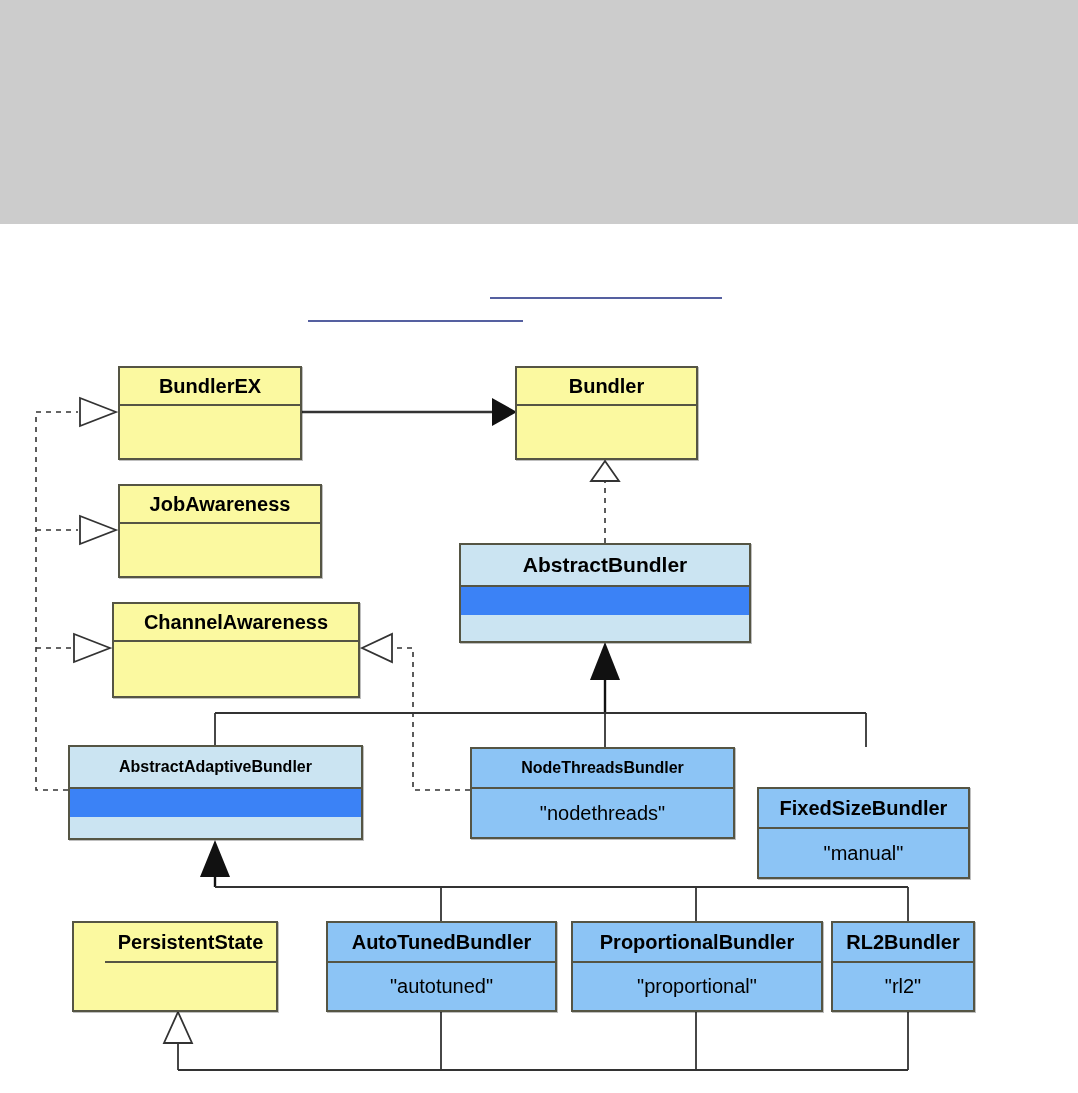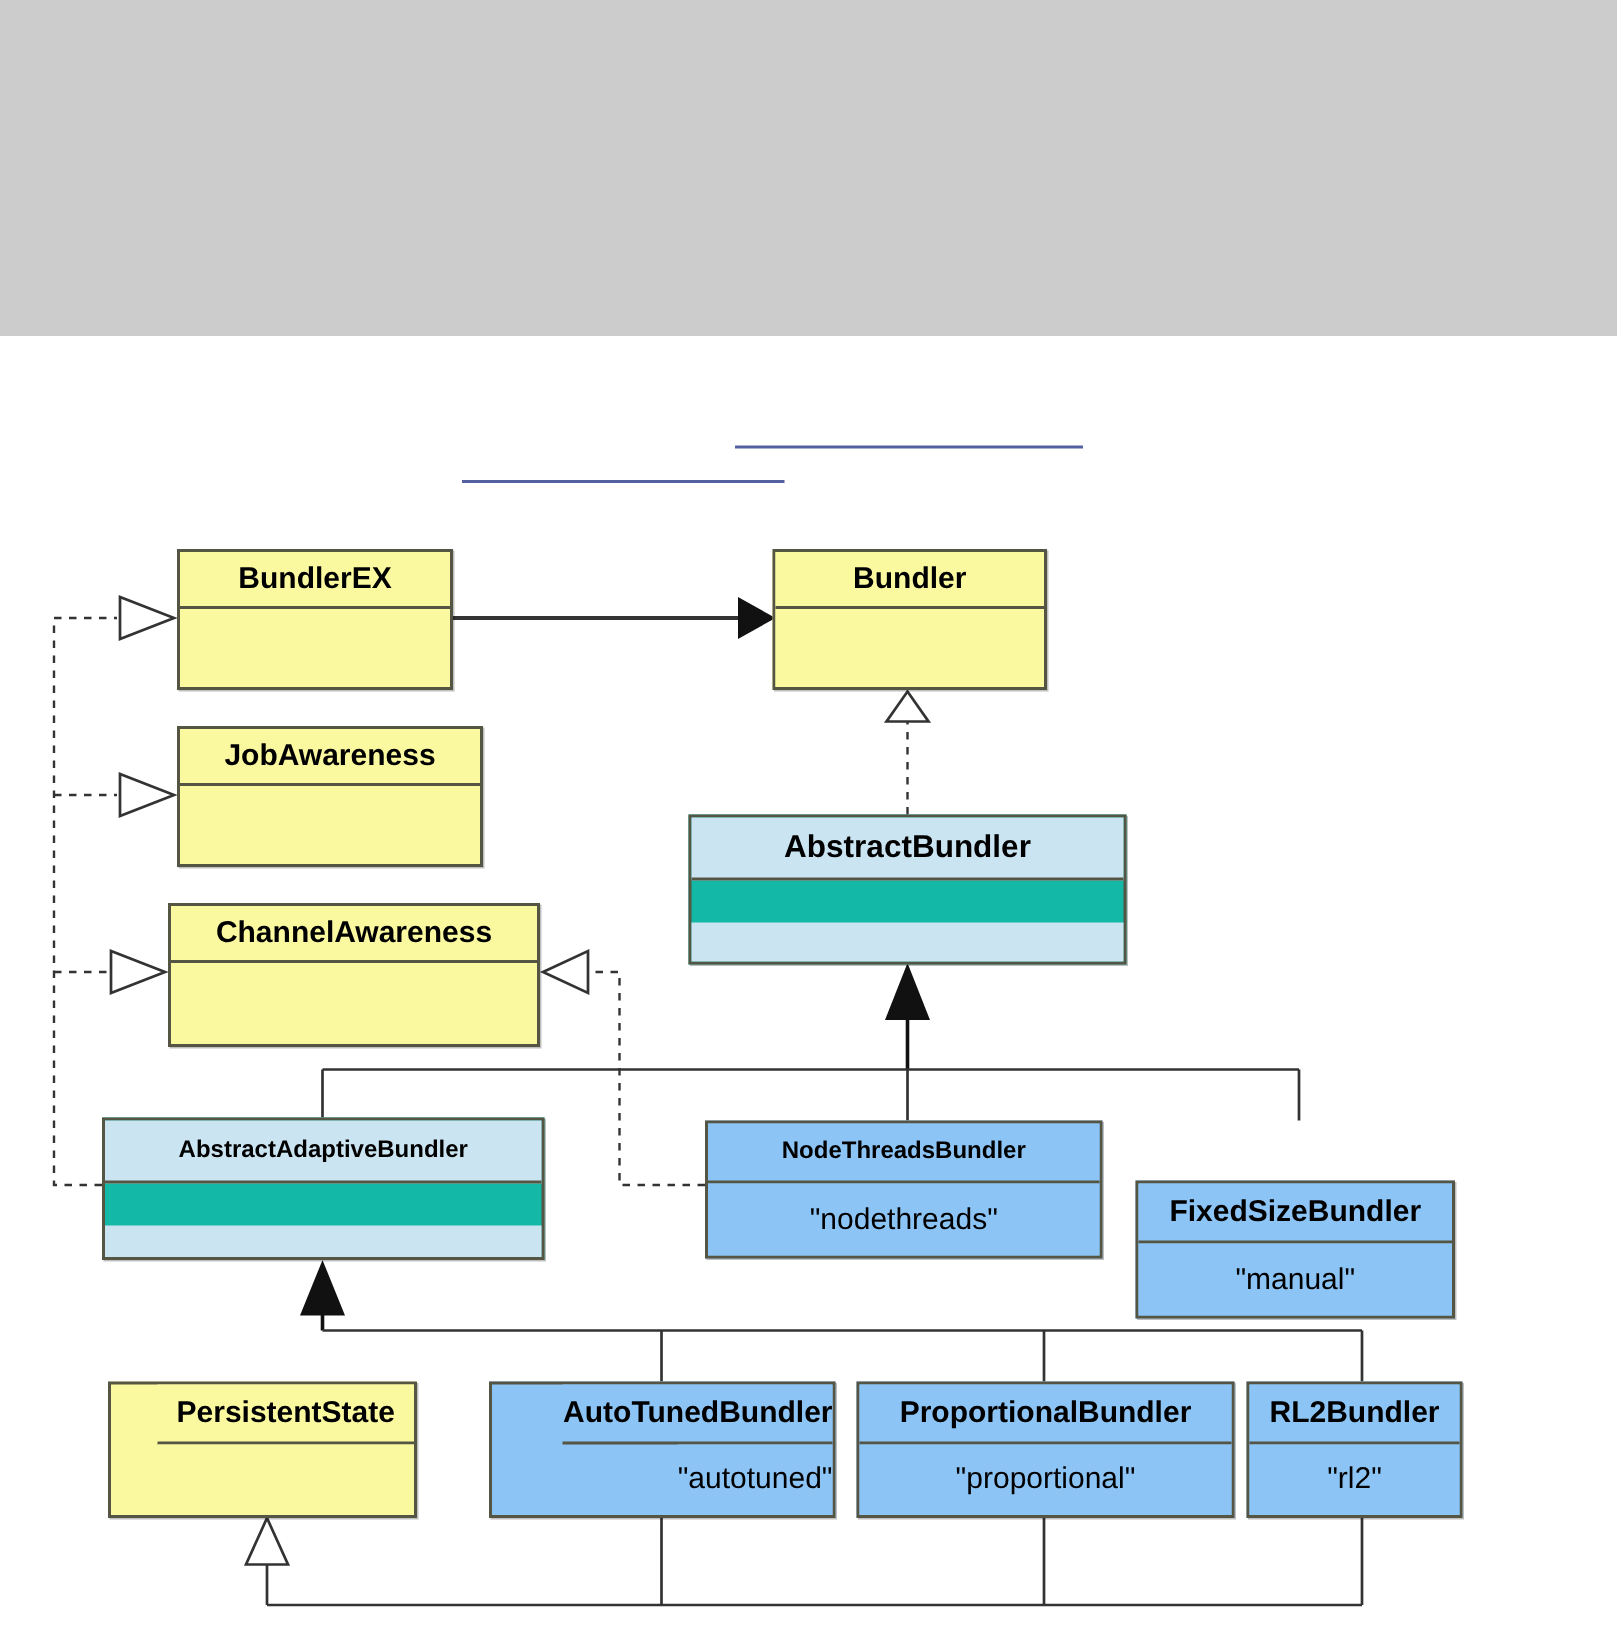--- a/index.html
+++ b/index.html
@@ -52,21 +52,21 @@
     display:flex; align-items:center; justify-content:center;
     text-align:center;
     white-space:nowrap;
   }
 
   
   .c-yellow { background:#fbf9a0; }
   .c-yellow .title { background:#fbf9a0; }
   .c-yellow .body  { background:#fbf9a0; }
 
-  .c-ltblue { background:#14b8a6;gap:28px; }
+  .c-ltblue { background:#3b82f6;gap:28px; }
   .c-ltblue .title { background:#cbe4f2; }
   .c-ltblue .body  { background:#cbe4f2; }
 
   .c-blue { background:#8cc4f5; }
   .c-blue .title { background:#8cc4f5; }
   .c-blue .body  { background:#8cc4f5; }
 </style>
 </head>
 <body>
 
@@ -175,21 +175,21 @@
   <div class="umlbox c-blue" style="left:757px; top:747px; width:213px; height:92px;margin-top:40px;">
     <div class="title" style="height:40px; font-size:20px;">FixedSizeBundler</div>
     <div class="body" style="font-size:20px;">"manual"</div>
   </div>
 
   <div class="umlbox c-yellow" style="left:72px; top:921px; width:206px; height:91px;padding-left:31px;">
     <div class="title" style="height:40px; font-size:20px;">PersistentState</div>
     <div class="body" style="font-size:20px;"></div>
   </div>
 
-  <div class="umlbox c-blue" style="left:326px; top:921px; width:231px; height:91px;align-items:flex-end;">
+  <div class="umlbox c-blue" style="left:326px; top:921px; width:231px; height:91px;">
     <div class="title" style="height:40px; font-size:20px;">AutoTunedBundler</div>
     <div class="body" style="font-size:20px;">"autotuned"</div>
   </div>
 
   <div class="umlbox c-blue" style="left:571px; top:921px; width:252px; height:91px;">
     <div class="title" style="height:40px; font-size:20px;">ProportionalBundler</div>
     <div class="body" style="font-size:20px;">"proportional"</div>
   </div>
 
   <div class="umlbox c-blue" style="left:831px; top:921px; width:144px; height:91px;">

